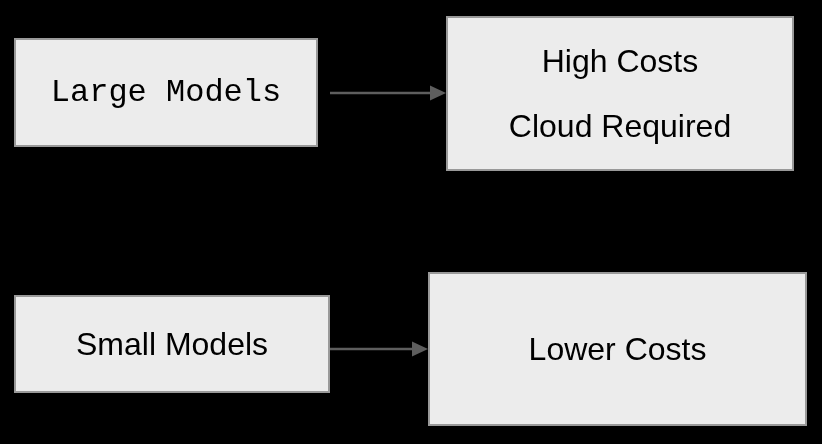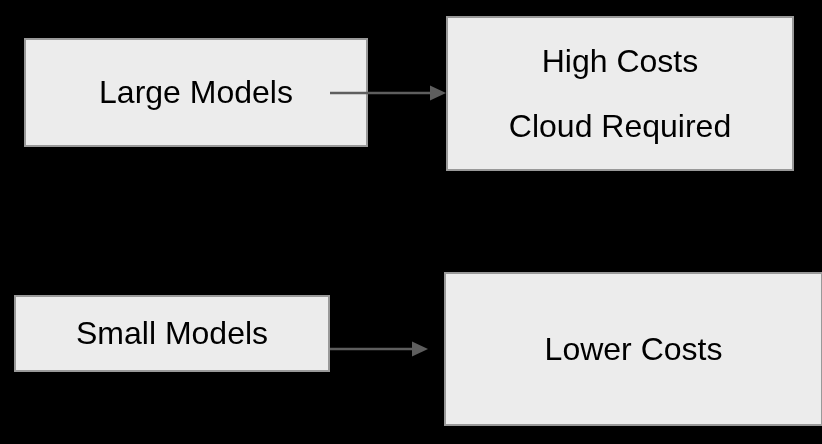--- a/index.html
+++ b/index.html
@@ -27,24 +27,24 @@
     display: flex;
     flex-direction: column;
     align-items: center;
     justify-content: center;
   }
   .node .line {
     display: block;
     line-height: 45px;
     white-space: nowrap;
   }
-  .node-large-models  { left: 24px;  top: 38px;  width: 344px; height: 109px; }
+  .node-large-models  { left: 14px;  top: 38px;  width: 304px; height: 109px; font-family: Liberation Mono, monospace; }
   .node-high-costs    { left: 446px; top: 16px;  width: 348px; height: 155px; gap: 20px; }
-  .node-small-models  { left: 14px;  top: 295px; width: 316px; height: 77px; justify-content: center; }
-  .node-lower-costs   { left: 444px; top: 272px; width: 379px; height: 154px; }
+  .node-small-models  { left: 14px;  top: 295px; width: 316px; height: 98px; justify-content: center; }
+  .node-lower-costs   { left: 428px; top: 272px; width: 379px; height: 154px; }
   .edge {
     position: absolute;
     overflow: visible;
   }
   .edge-top    { left: 330px; top: 81px;  }
   .edge-bottom { left: 330px; top: 337px; }
   .edge line    { stroke: var(--arrow-color, #5e5e5e); stroke-width: 2.5; }
   .edge polygon { fill:   var(--arrow-color, #5e5e5e); }
 </style>
 </head>

